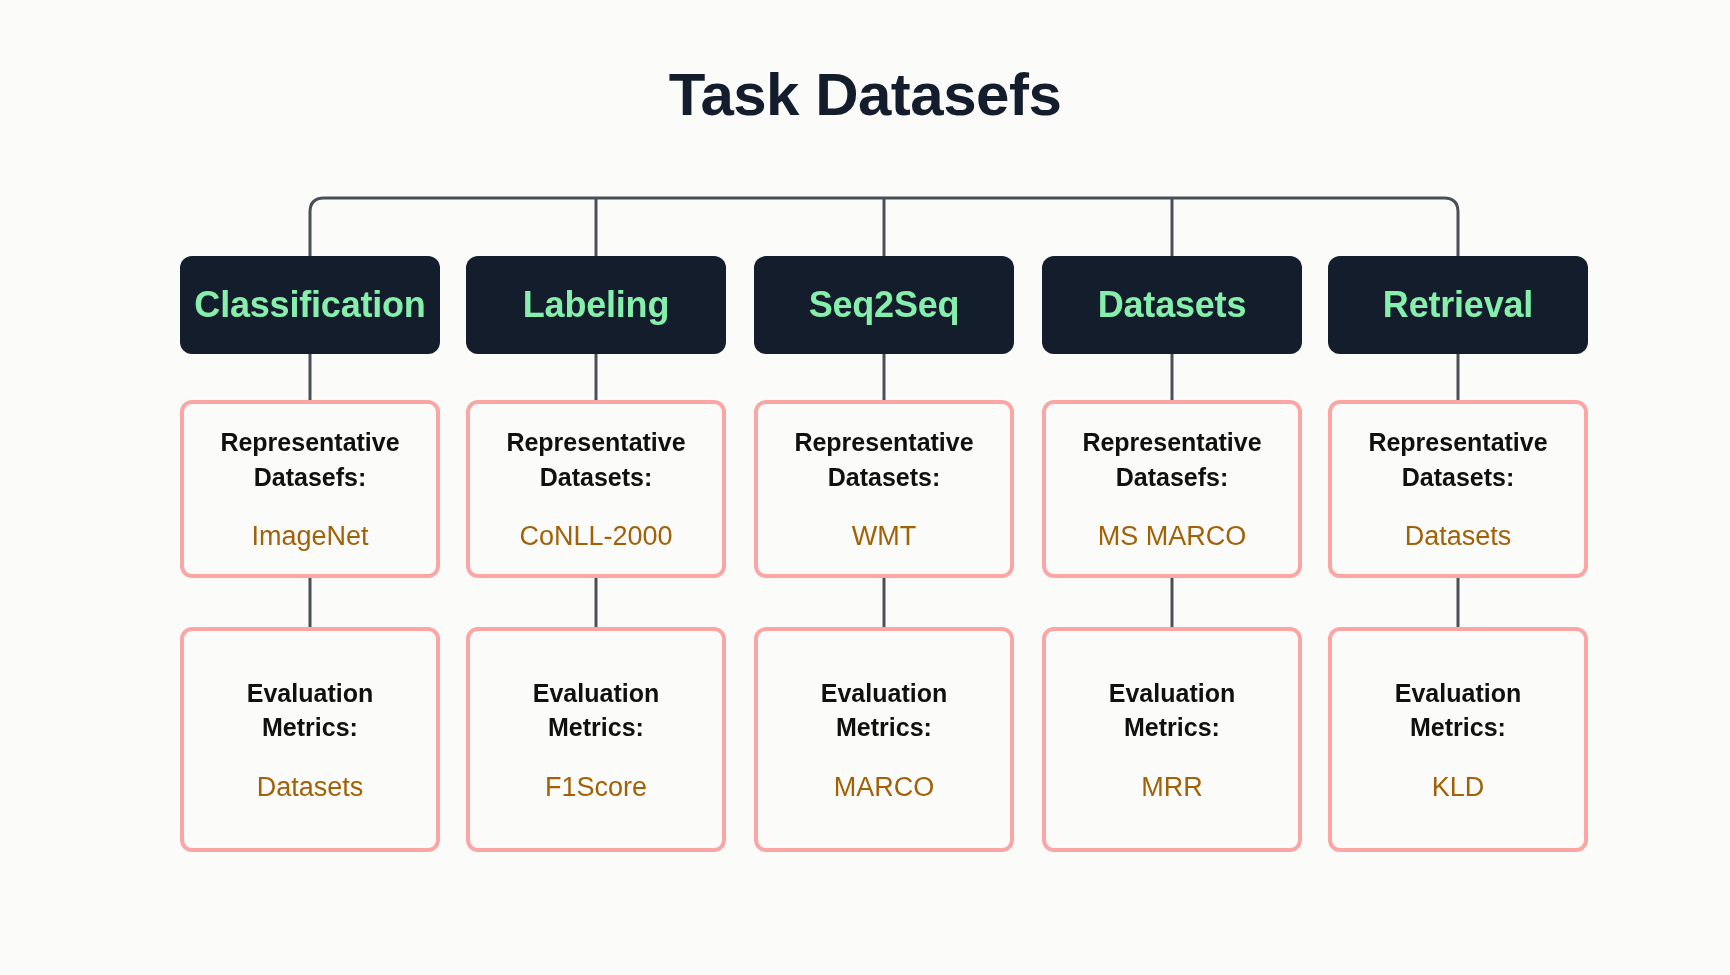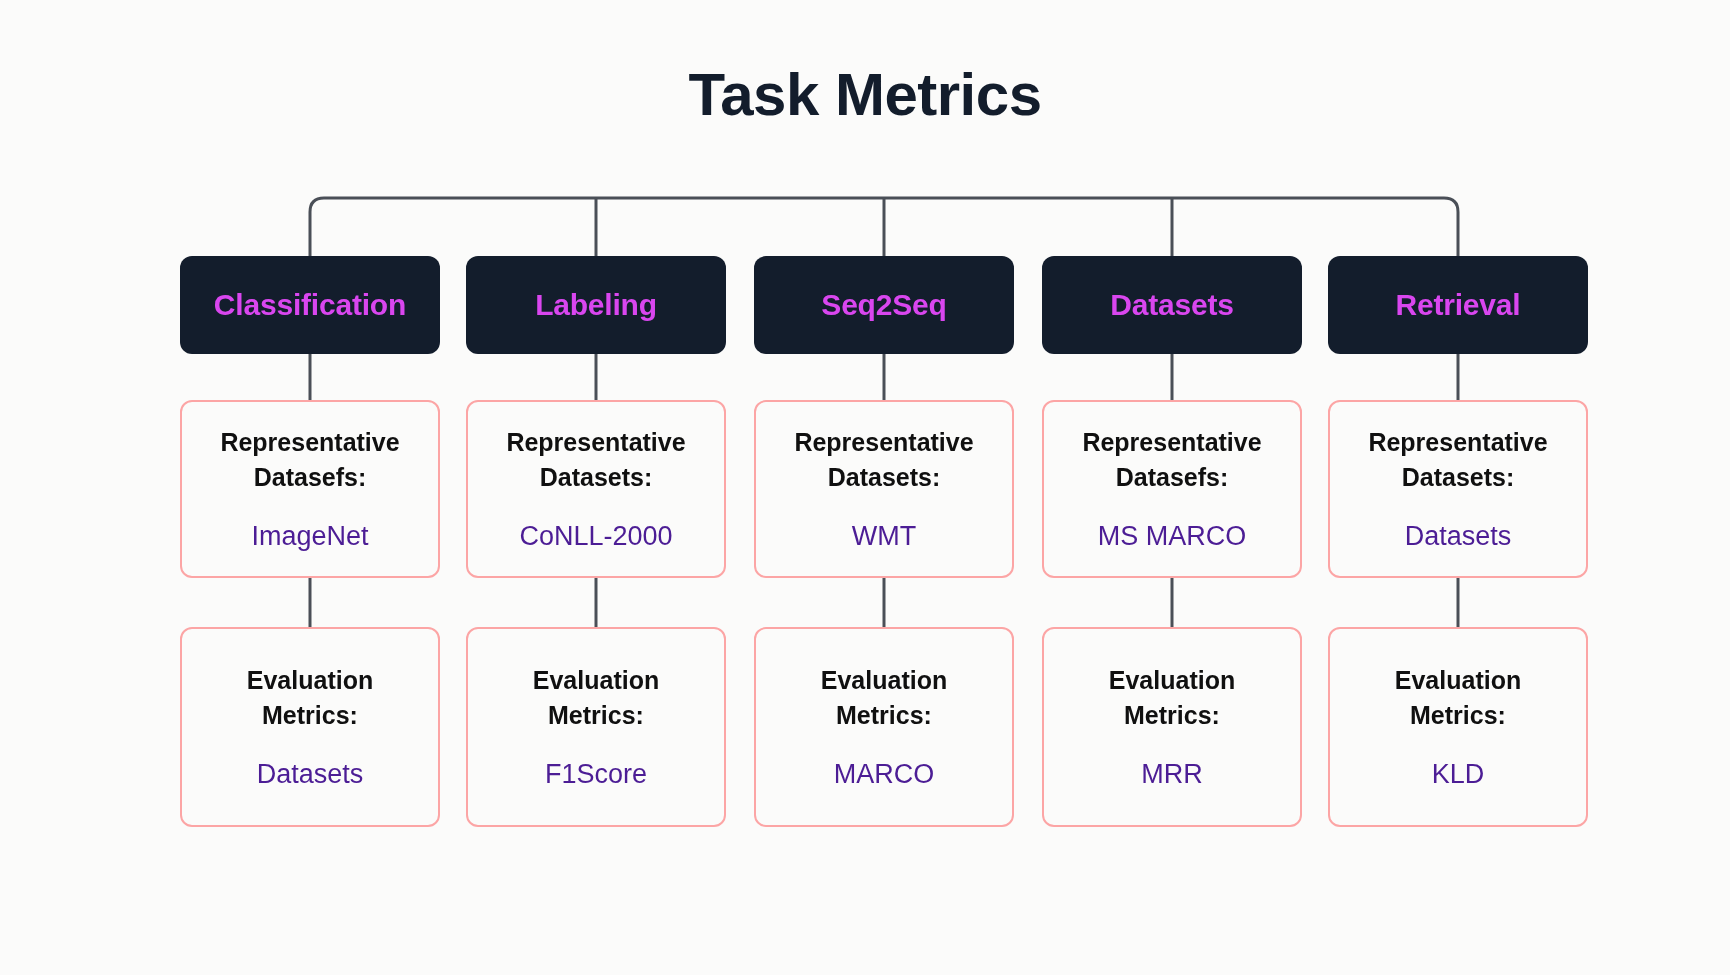--- a/index.html
+++ b/index.html
@@ -56,72 +56,72 @@
   .head-node {
     position: absolute;
     top: 256px;
     height: 98px;
     width: 260px;
     background: #131d2c;
     border-radius: 12px;
     display: flex;
     align-items: center;
     justify-content: center;
-    color: #d946ef;
-    font-size: 30px;
+    color: #86efac;
+    font-size: 36px;
     font-weight: bold;
     letter-spacing: -0.2px;
     box-sizing: border-box;
   }
 
   
   .card {
     position: absolute;
     width: 260px;
     background: #fbfbfa;
-    border: 2px solid #fca5a5;
+    border: 4px solid #fca5a5;
     border-radius: 12px;
     box-sizing: border-box;
     display: flex;
     flex-direction: column;
     align-items: center;
     justify-content: center;
   }
   .card.datasets {
     top: 400px;
     height: 178px;
   }
   .card.metrics {
     top: 627px;
-    height: 200px;
+    height: 225px;
   }
   .card-label {
     font-size: 25px;
     font-weight: bold;
     color: #101010;
     text-align: center;
     line-height: 1.38;
     padding: 0 8px;
   }
   .card-value {
     margin-top: 26px;
     font-size: 27px;
     font-weight: normal;
-    color: #4c1d95;
+    color: #a16207;
     text-align: center;
     line-height: 1.2;
     padding: 0 8px;
   }
 </style>
 </head>
 <body>
 
 <div id="canvas">
 
-  <div class="title">Task Metrics</div>
+  <div class="title">Task Datasefs</div>
 
   <svg class="connectors" viewBox="0 0 1730 975" width="1730" height="975" xmlns="http://www.w3.org/2000/svg">
 
     <path d="M 310 256 L 310 212 Q 310 198 324 198 L 1444 198 Q 1458 198 1458 212 L 1458 256" fill="none" stroke="#4a4f57" stroke-width="3" stroke-linecap="round"></path>
 
     <line x1="596" y1="198" x2="596" y2="256" stroke="#4a4f57" stroke-width="3"></line>
     <line x1="884" y1="198" x2="884" y2="256" stroke="#4a4f57" stroke-width="3"></line>
     <line x1="1172" y1="198" x2="1172" y2="256" stroke="#4a4f57" stroke-width="3"></line>
 
     <line x1="310" y1="354" x2="310" y2="400" stroke="#4a4f57" stroke-width="3"></line>

